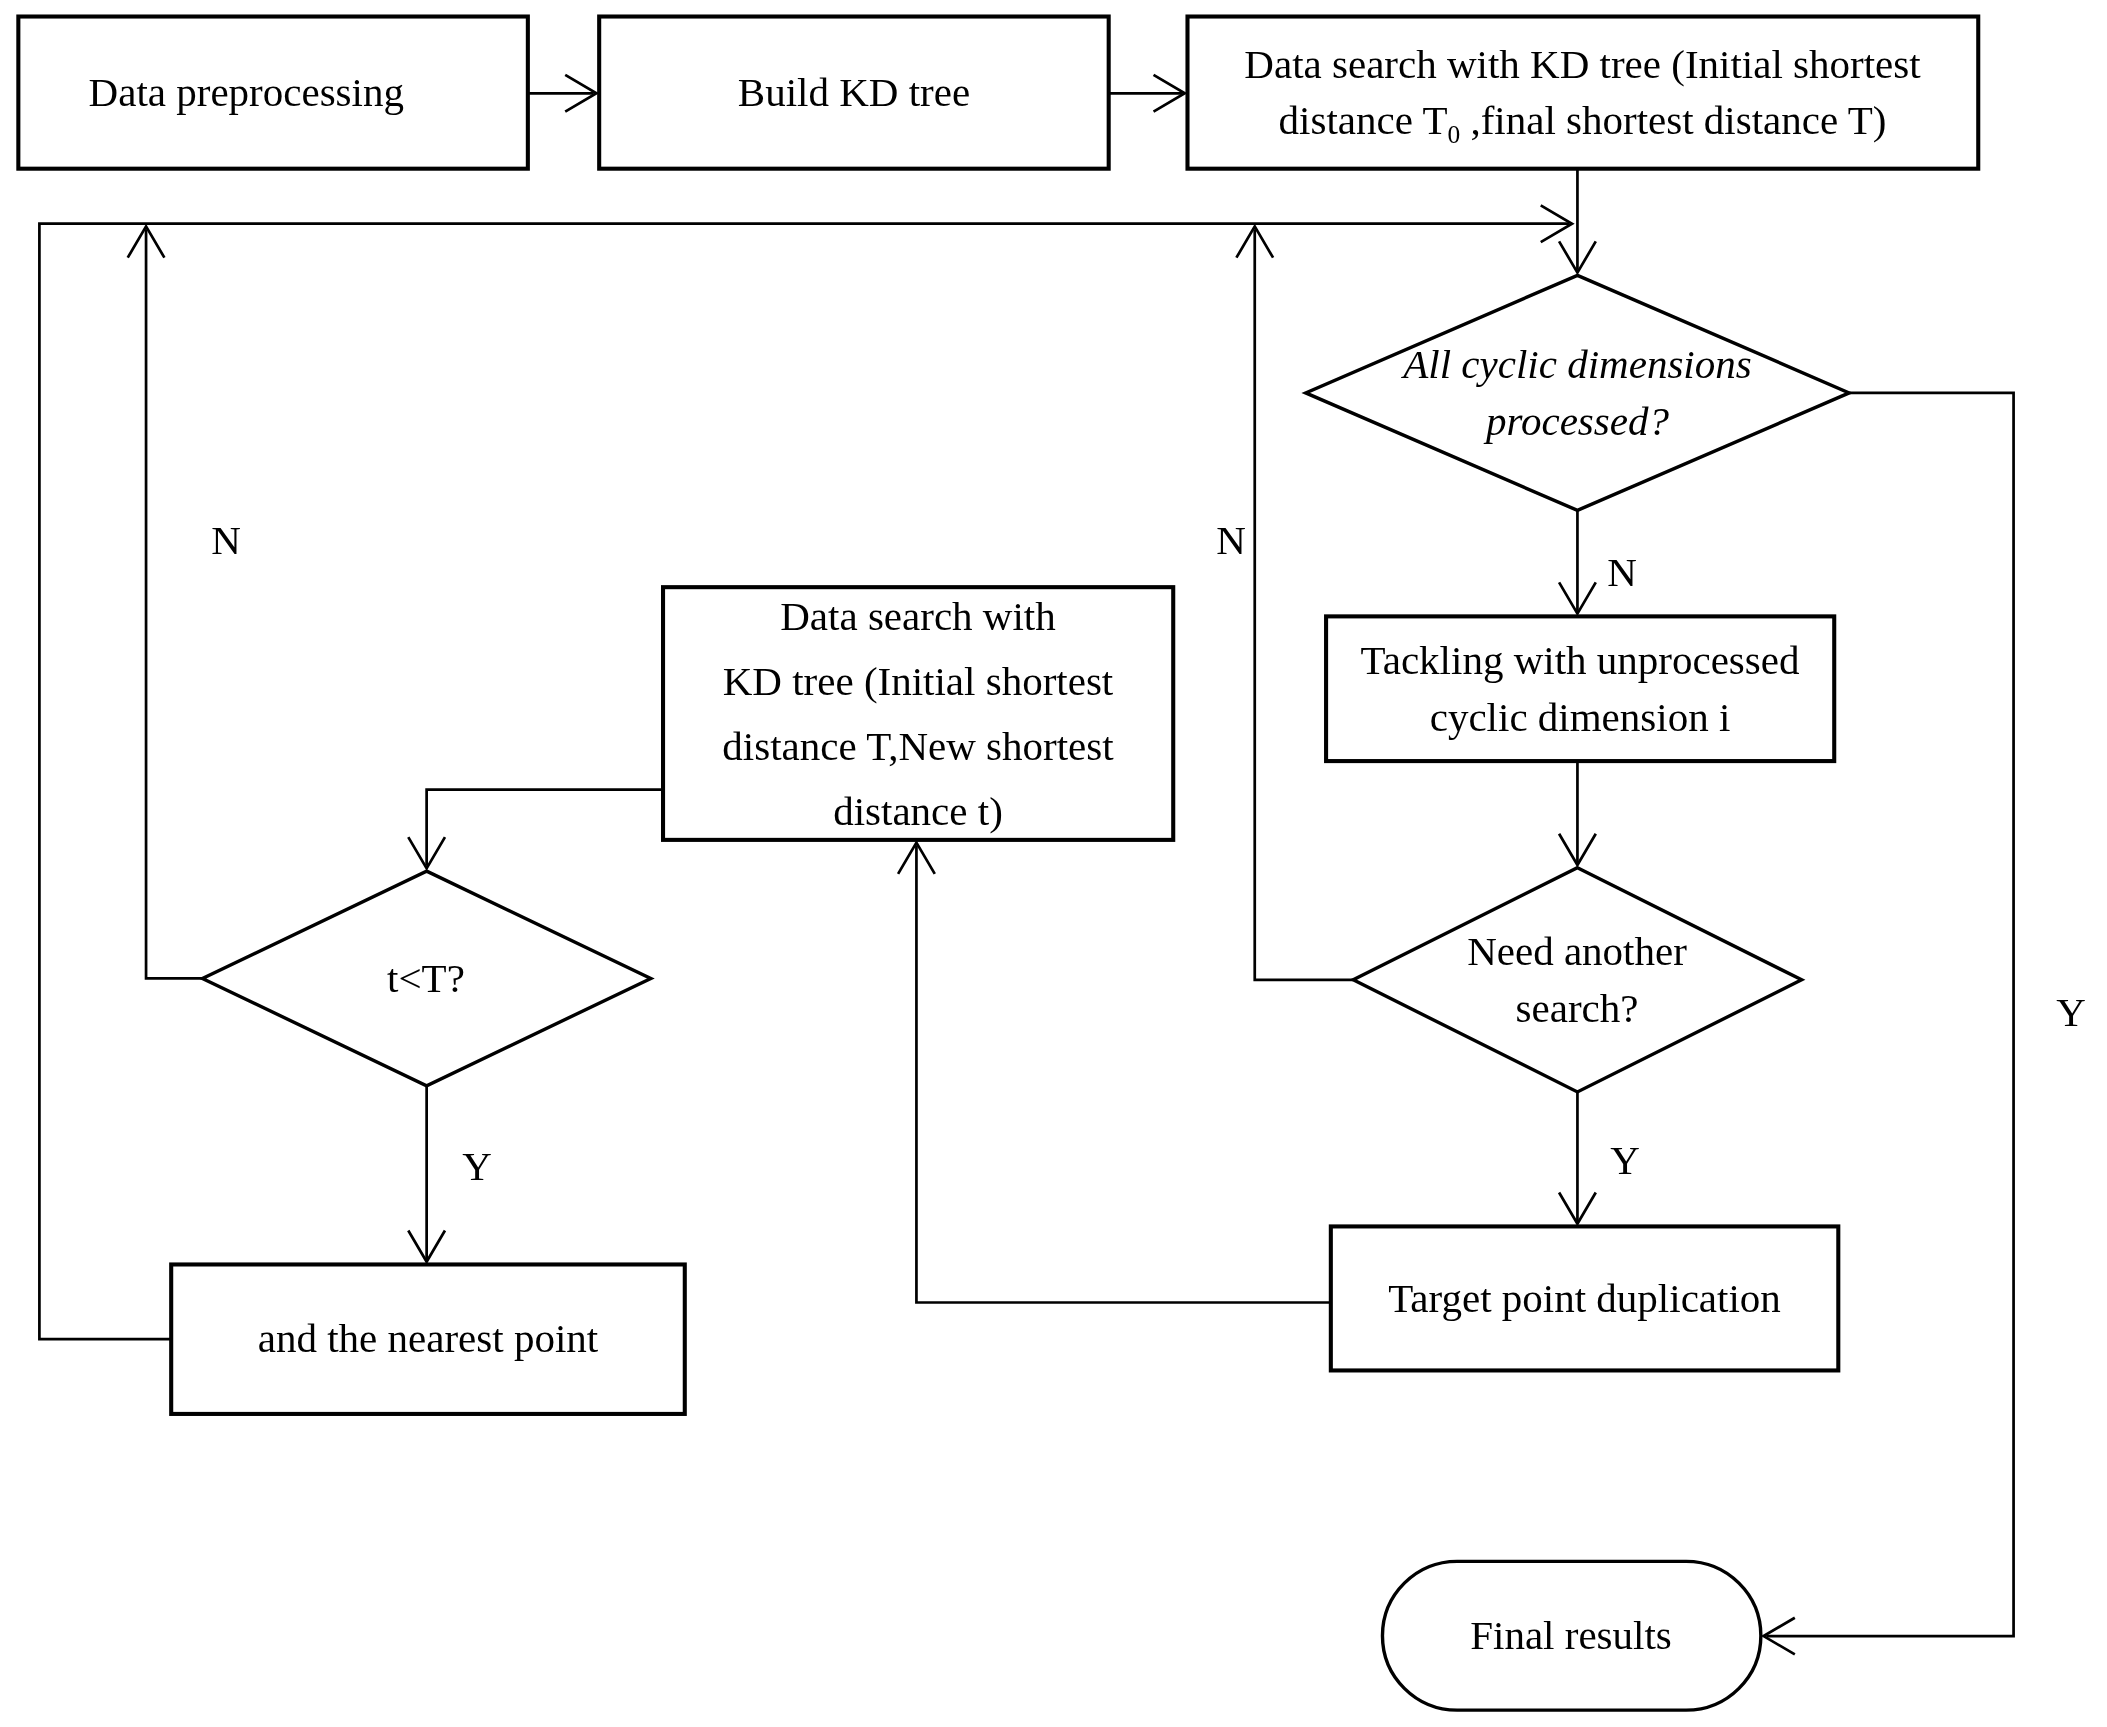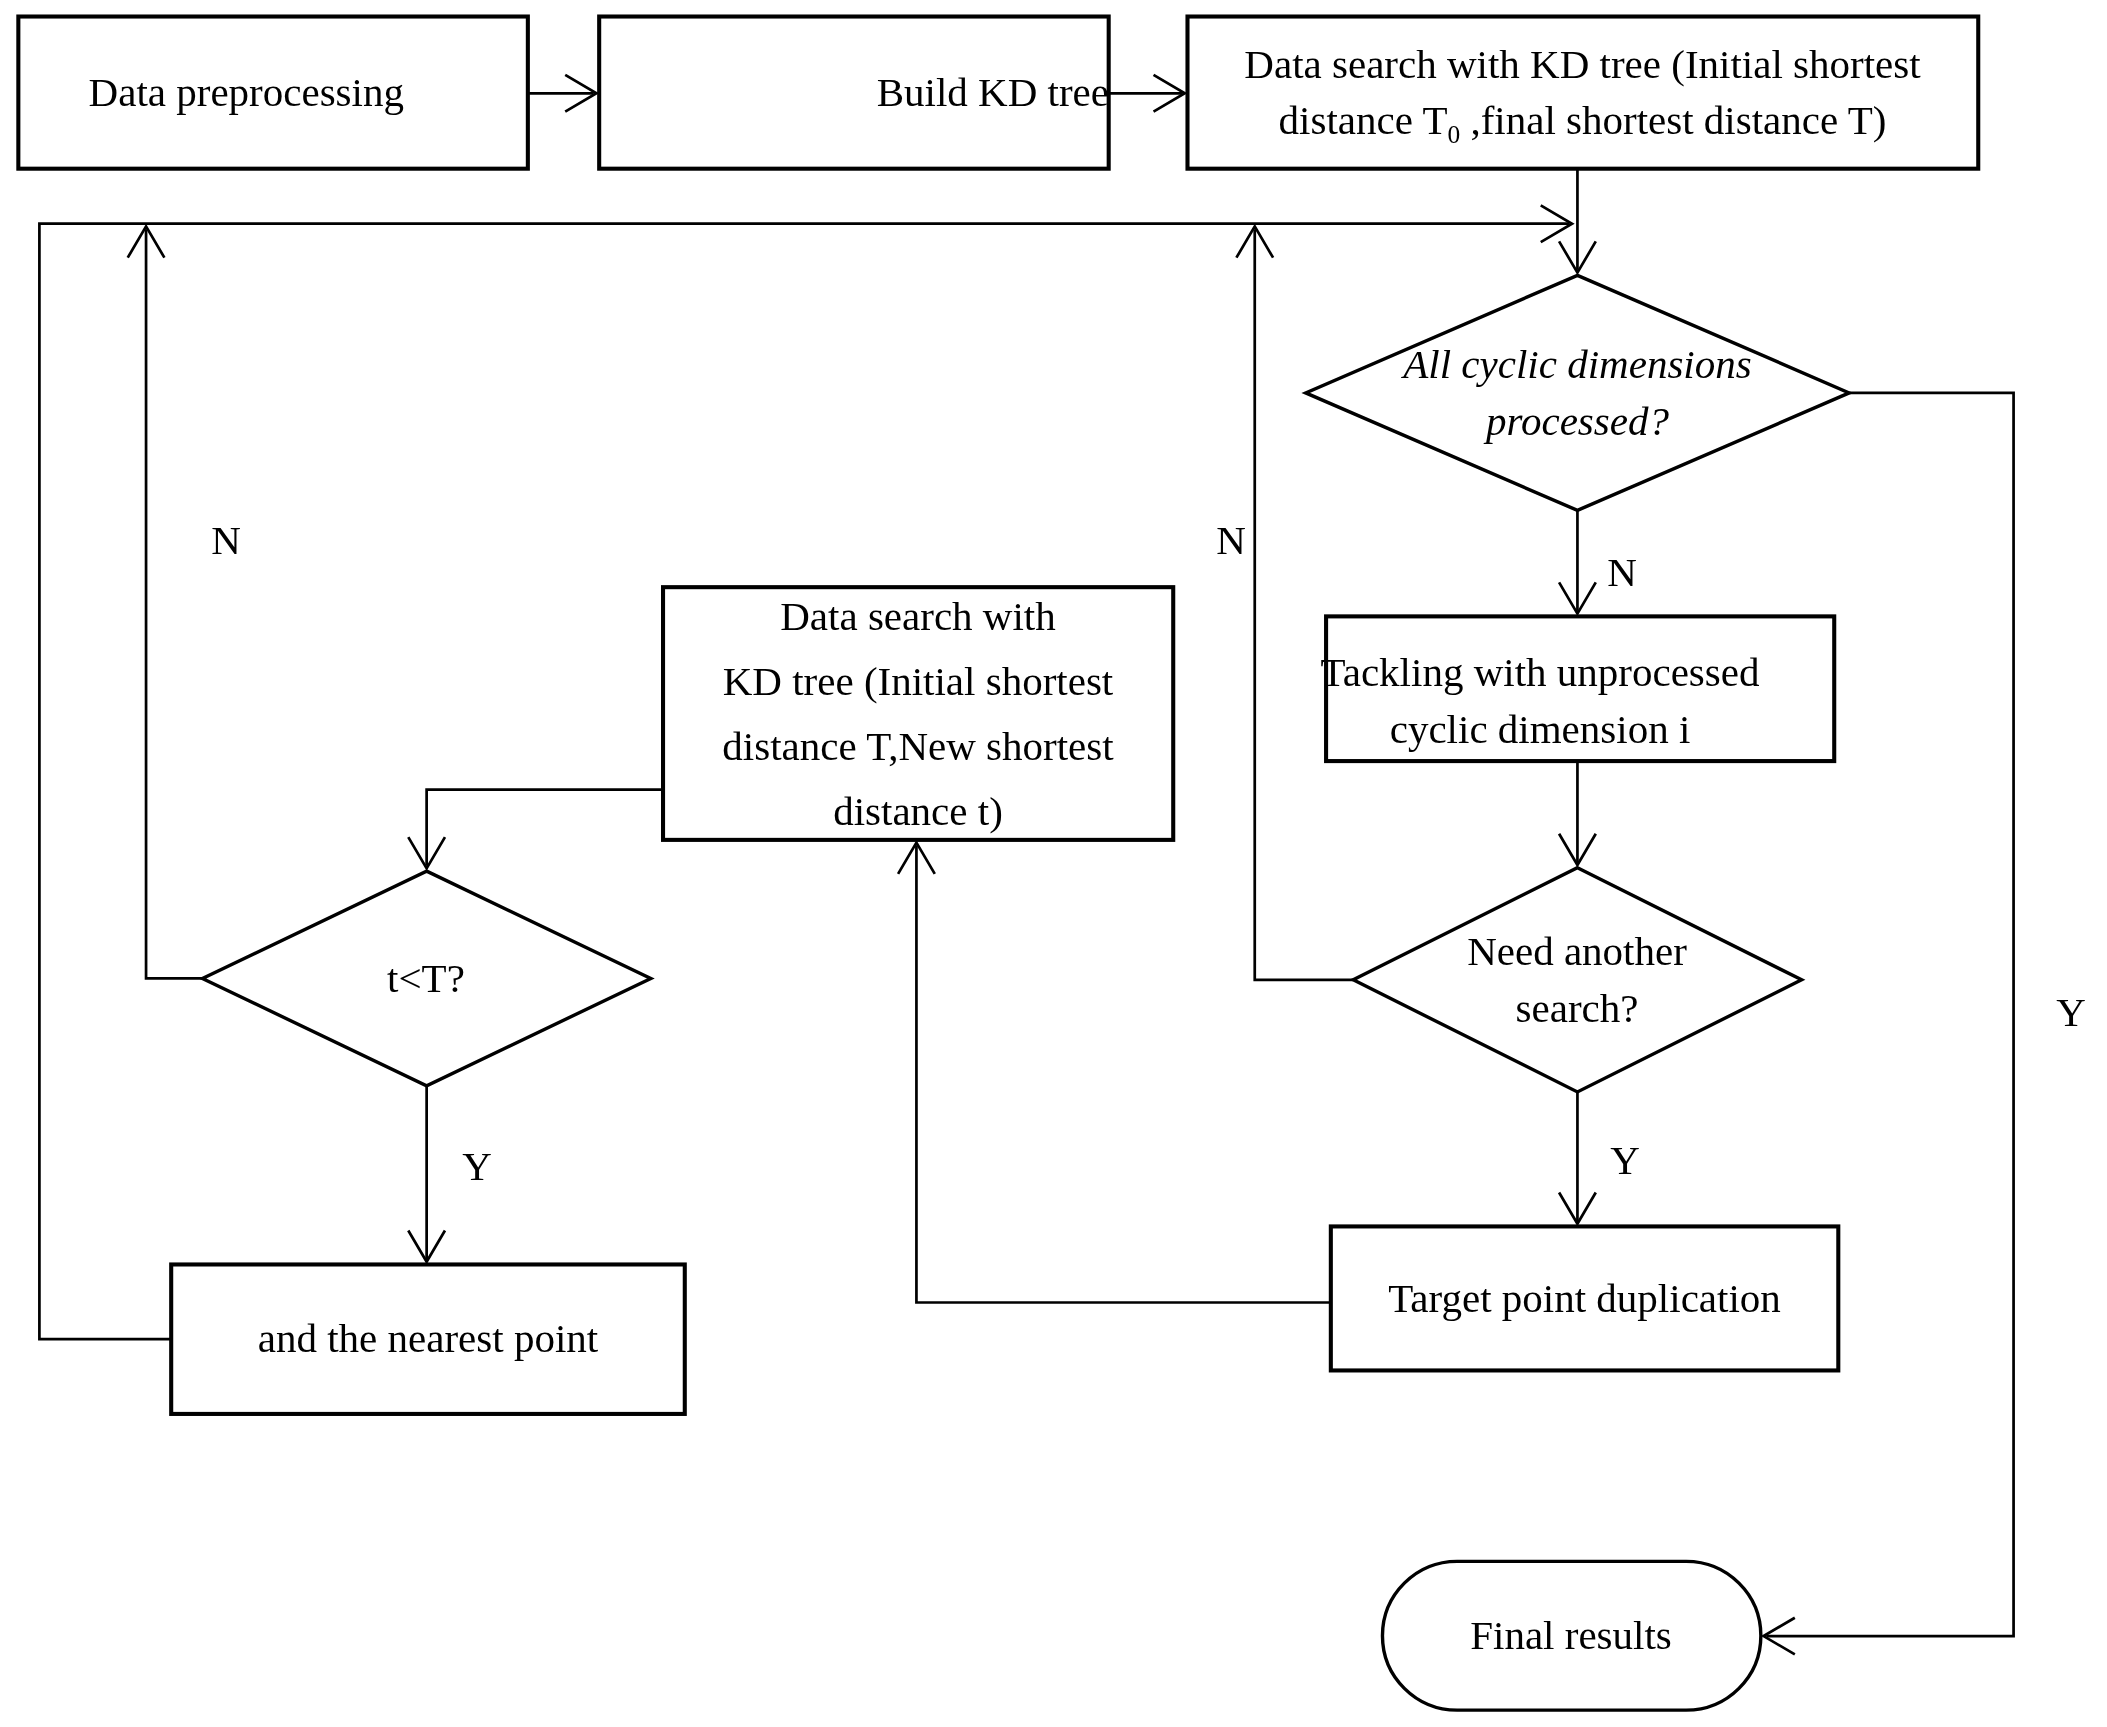--- a/index.html
+++ b/index.html
@@ -102,35 +102,35 @@
     <path d="M601,1811 L628,1857 L655,1811" fill="none" stroke="#000" stroke-width="4"></path>
 
     <path d="M2722,578 H2964 V2408 H2600" fill="none" stroke="#000" stroke-width="4"></path>
     <path d="M2642,2381 L2596,2408 L2642,2435" fill="none" stroke="#000" stroke-width="4"></path>
   </svg>
 
   <div class="node-text" style="left:18.3px; top:16.3px; width:456px; height:152px;">
     <div>Data preprocessing</div>
   </div>
 
-  <div class="node-text" style="left:599px; top:16.3px; width:510px; height:152px;align-items:flex-end;">
+  <div class="node-text" style="left:599px; top:16.3px; width:510px; height:152px;">
     <div>Build KD tree</div>
   </div>
 
   <div class="node-text" style="left:1187px; top:16.3px; width:791px; height:152px;">
     <div>Data search with KD tree (Initial shortest</div>
     <div><span>distance T</span><sub>0</sub><span> ,final shortest distance T)</span></div>
   </div>
 
   <div class="node-text" style="left:1306px; top:275px; width:543px; height:235px;font-style:italic;">
     <div>All cyclic dimensions</div>
     <div>processed?</div>
   </div>
 
-  <div class="node-text" style="left:1286px; top:616px; width:508px; height:145px;margin-top:12px;">
+  <div class="node-text" style="left:1326px; top:616px; width:508px; height:145px;">
     <div>Tackling with unprocessed</div>
     <div>cyclic dimension i</div>
   </div>
 
   <div class="node-text" style="left:1353px; top:868px; width:448px; height:224px;">
     <div>Need another</div>
     <div>search?</div>
   </div>
 
   <div class="node-text" style="left:1331px; top:1226px; width:507px; height:144px;">

